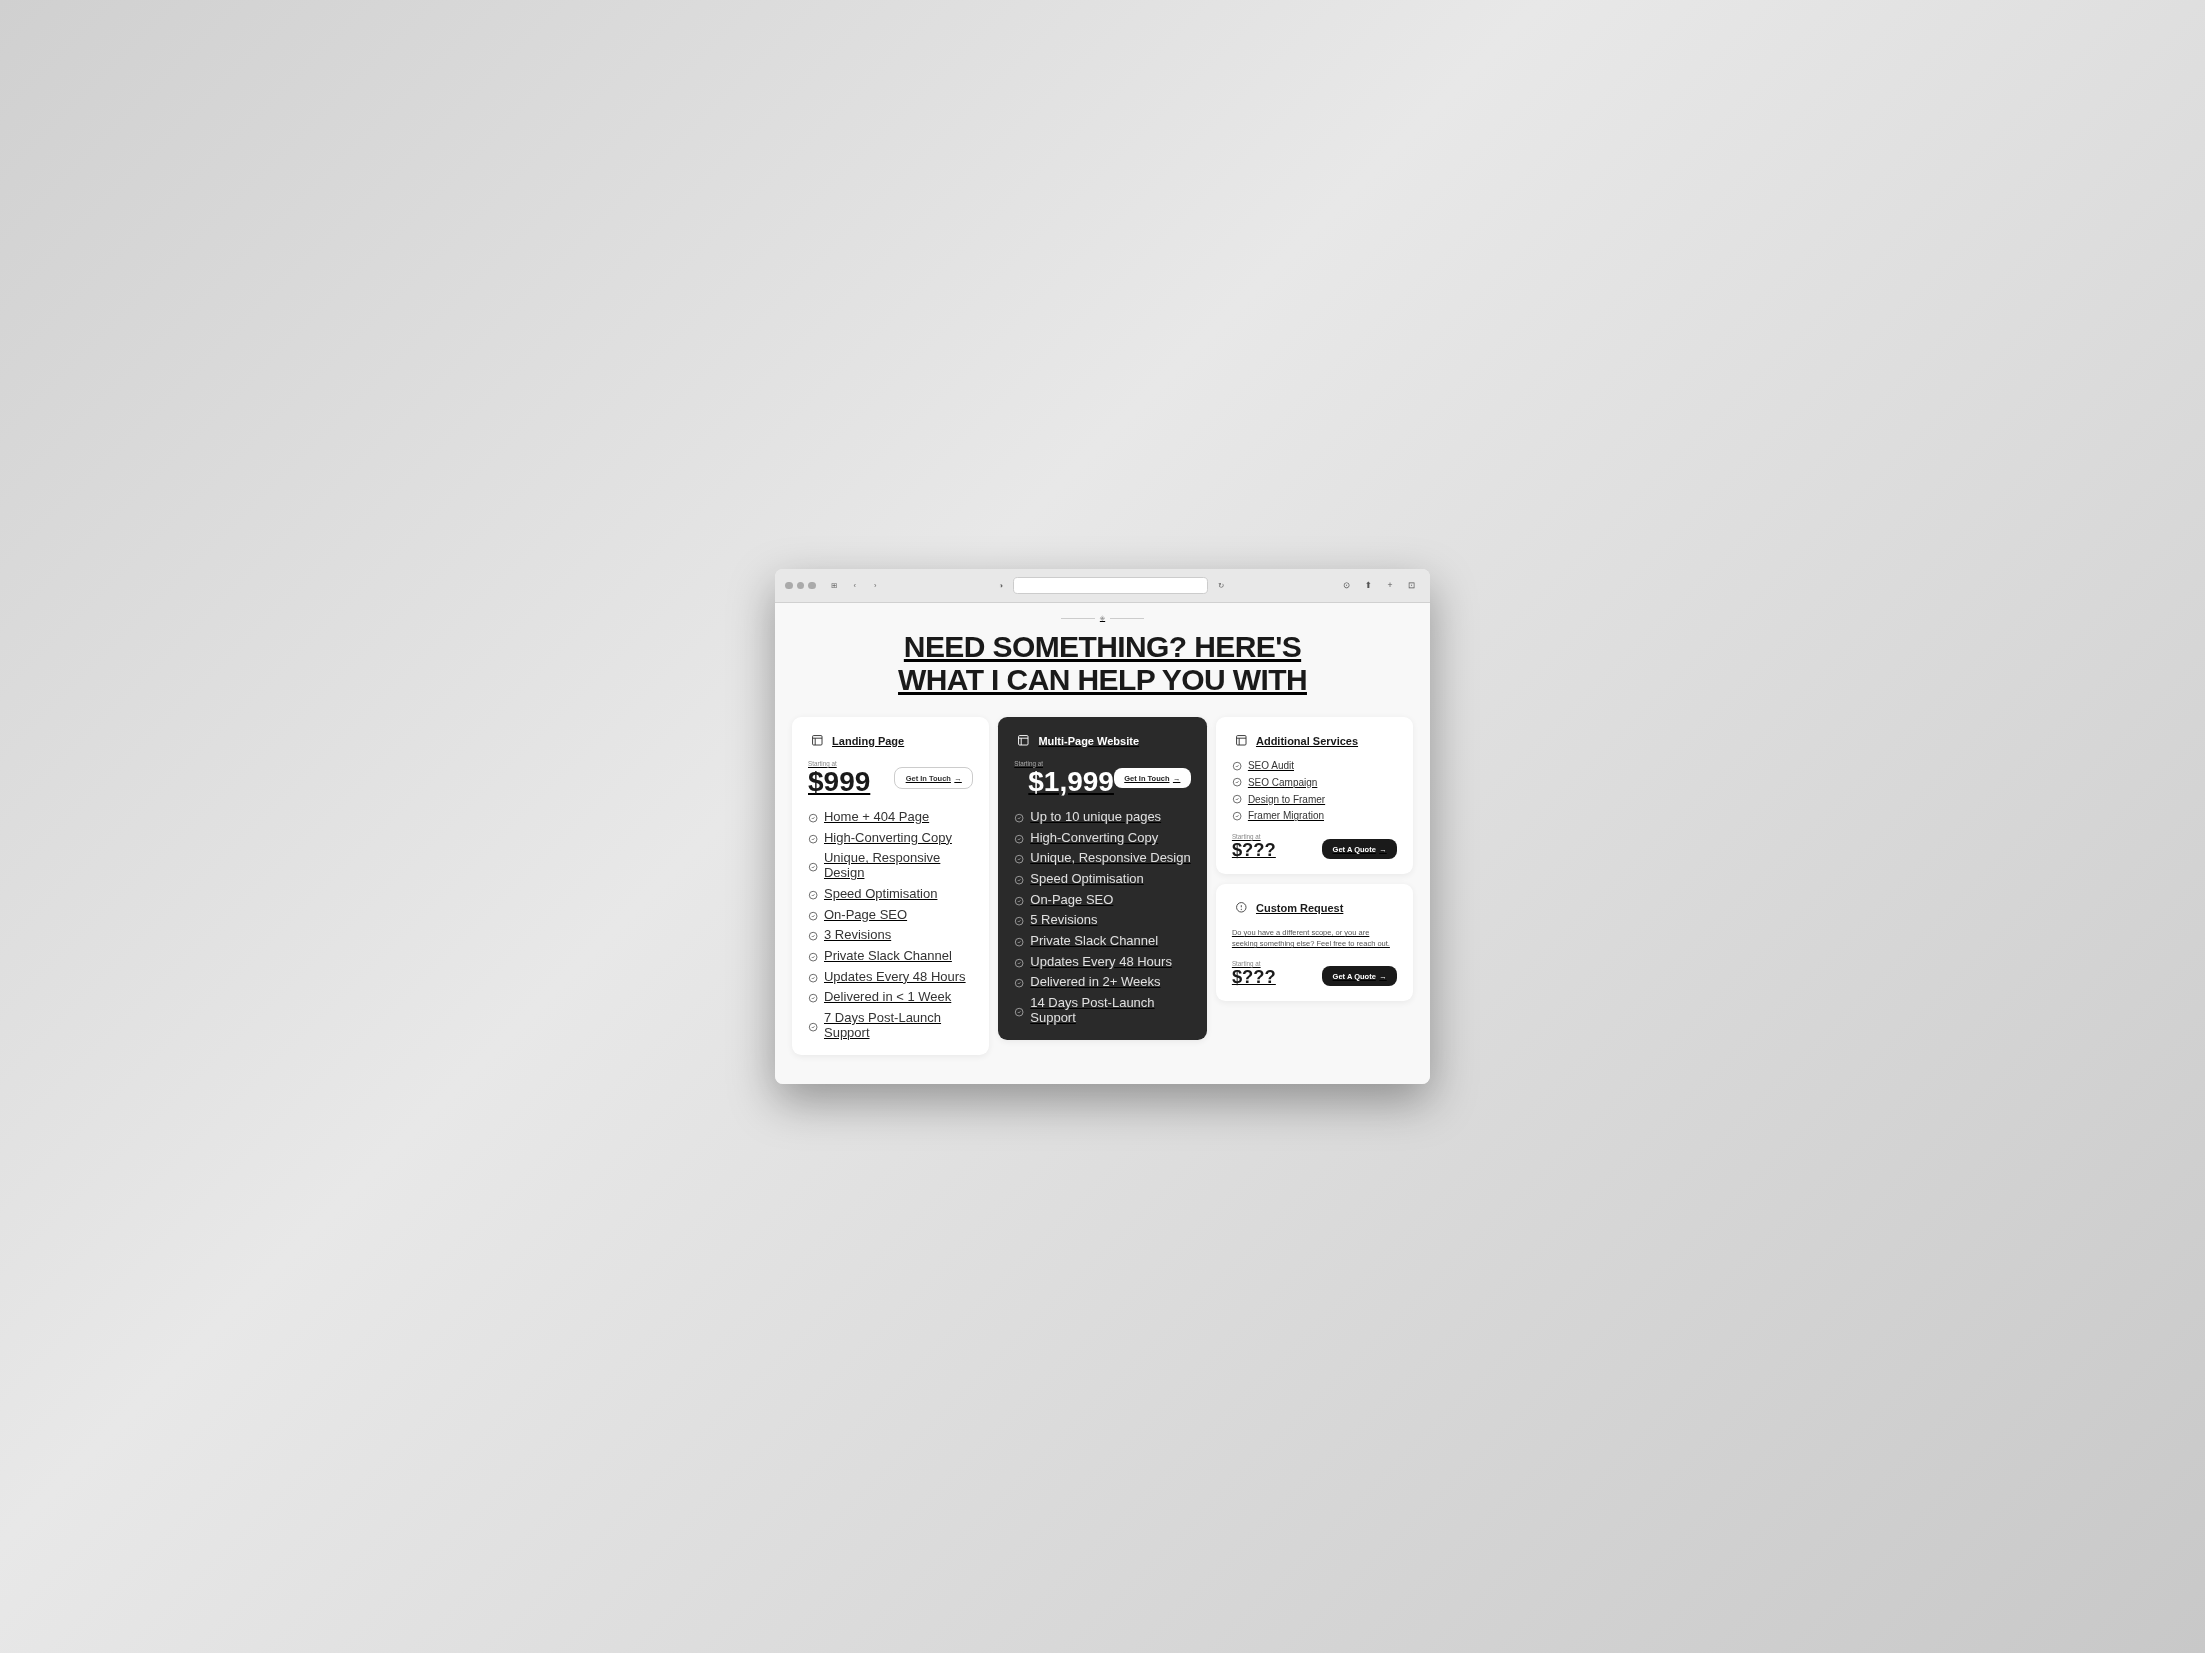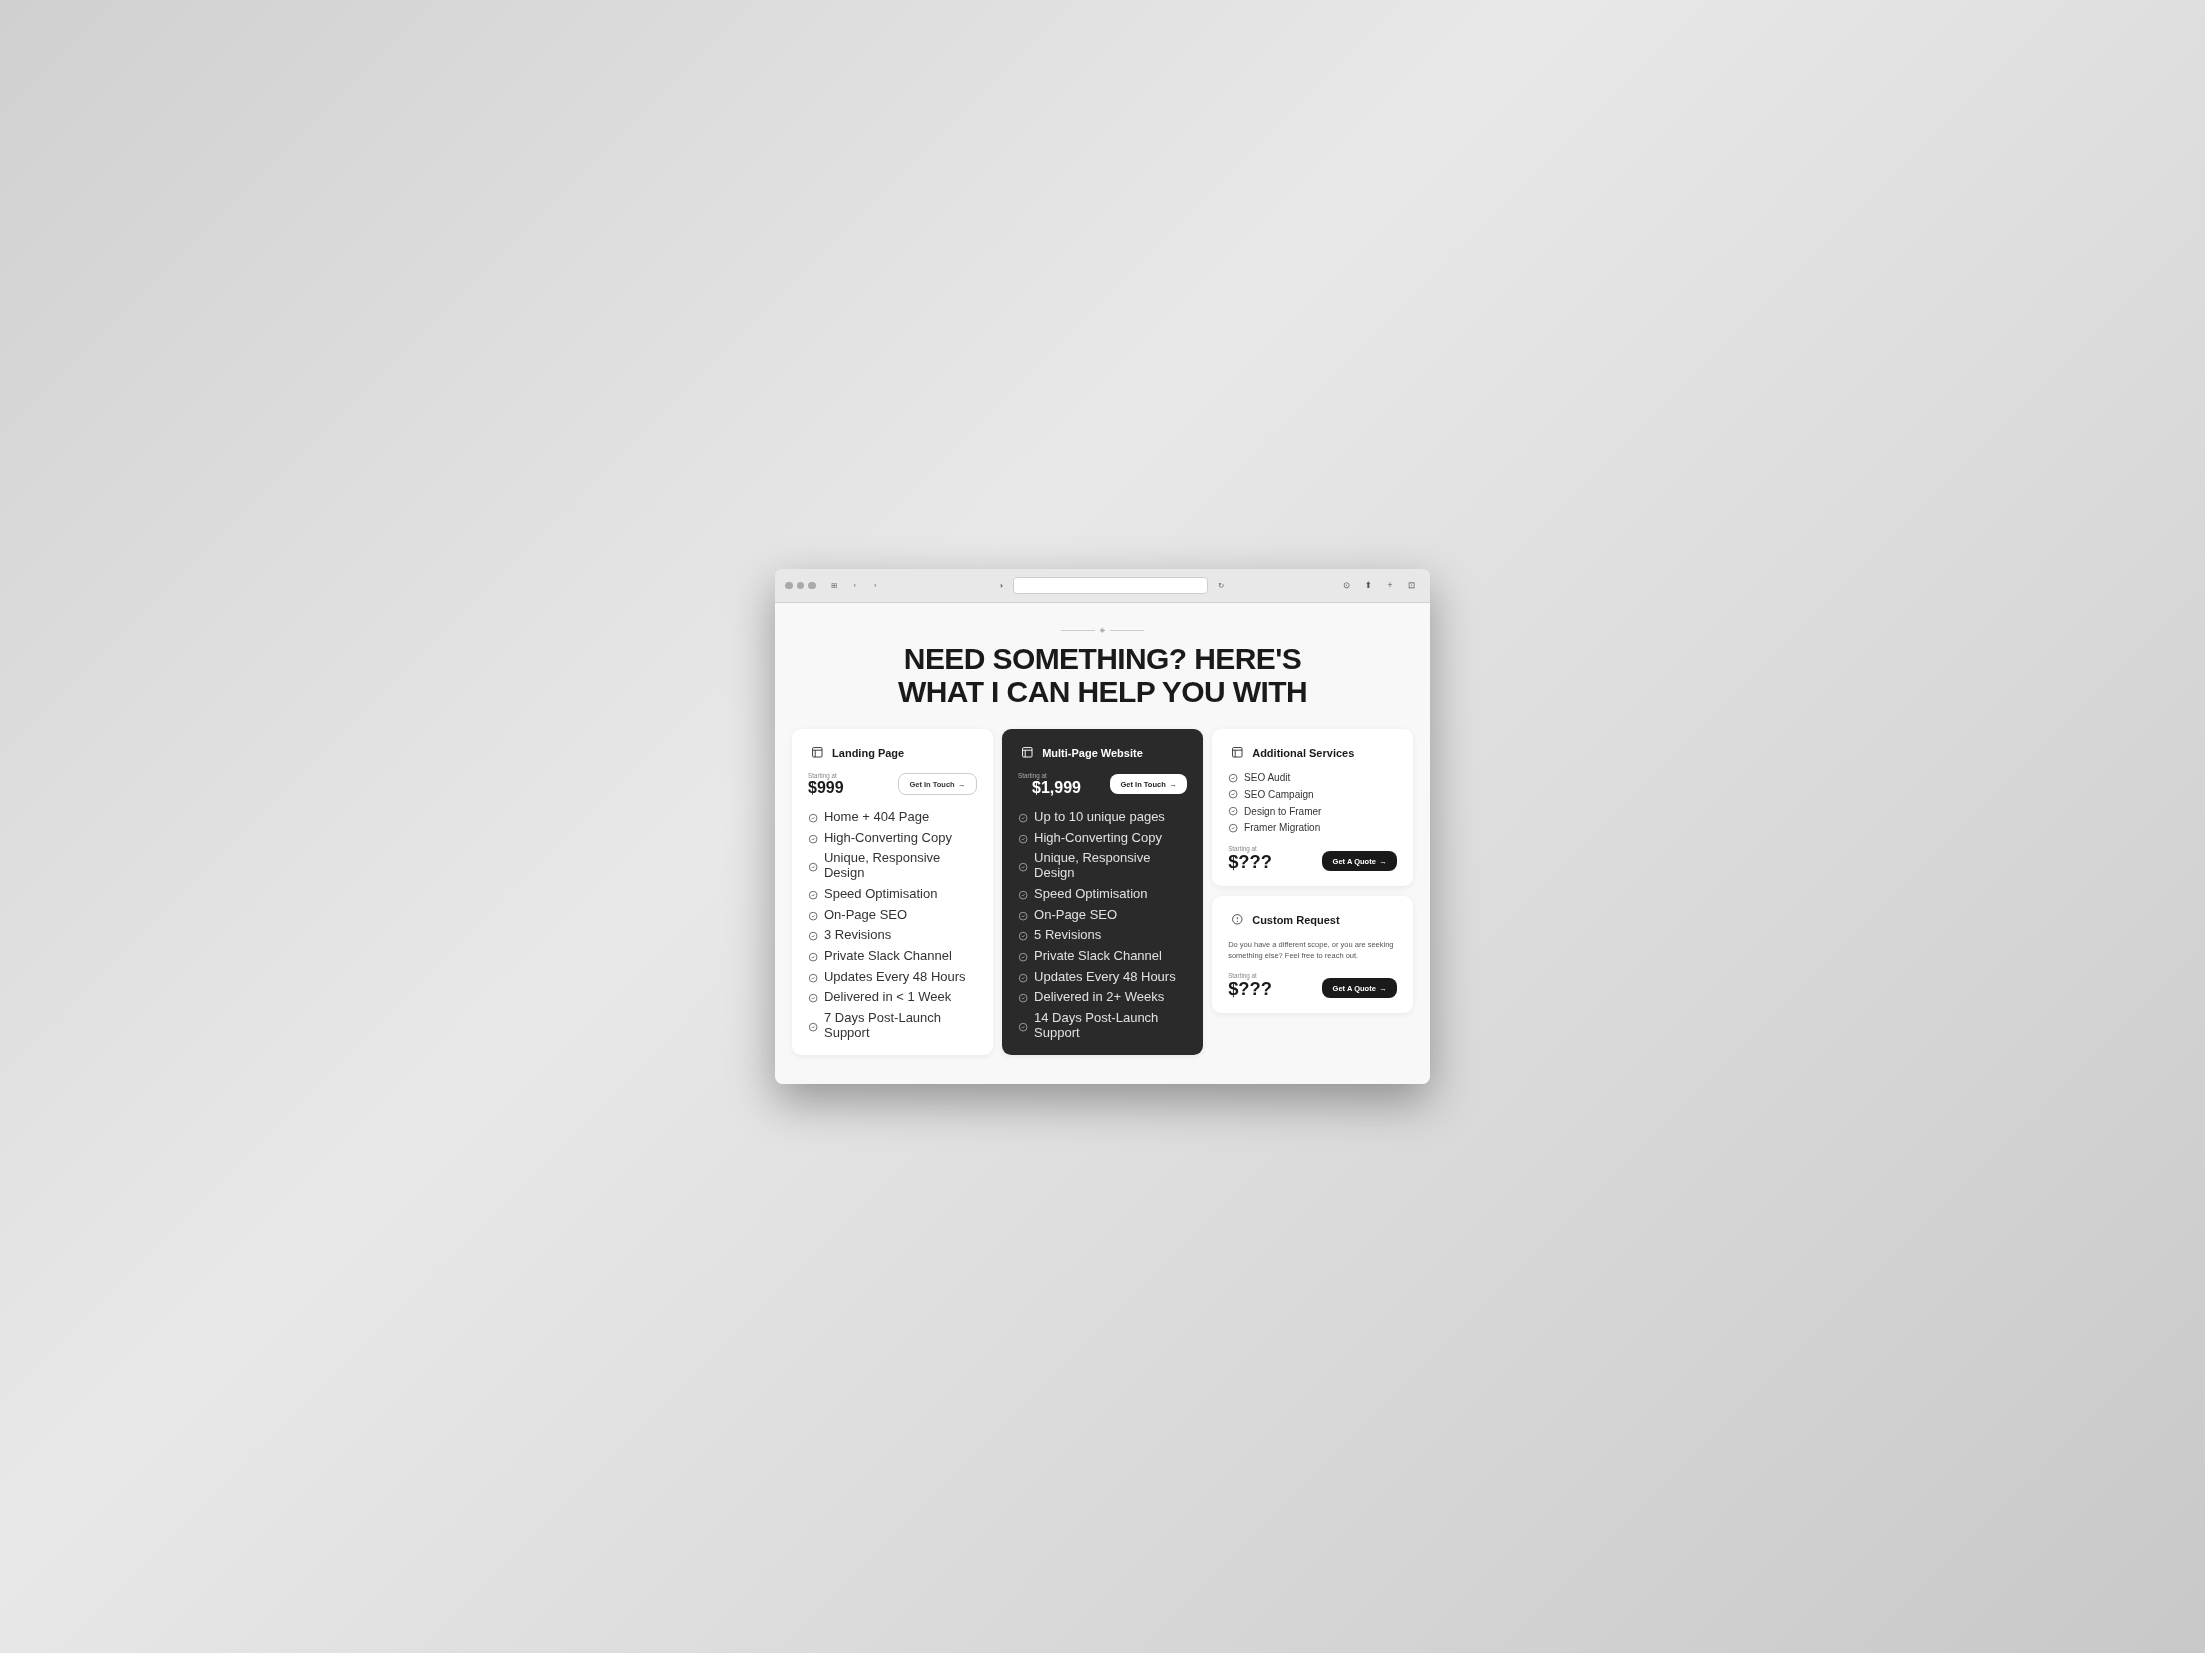--- a/index.html
+++ b/index.html
@@ -93,21 +93,22 @@
       height: 16px;
       display: flex;
       align-items: center;
       justify-content: center;
       color: #555;
       font-size: 8.6px;
     }
 
     .browser-content {
       background: #f8f8f8;
-      padding: 23px 17px 29px;
+      padding: 11px 17px 29px;
+      text-decoration: underline;
     }
 
     .page-header {
       text-align: center;
       margin-bottom: 20.7px;
     }
 
     .header-decoration {
       display: flex;
       align-items: center;
@@ -209,21 +210,21 @@
       font-size: 6.3px;
       color: #888;
       margin-bottom: 1.1px;
     }
 
     .card-dark .starting-at {
       color: #aaa;
     }
 
     .price {
-      font-size: 16px;
+      font-size: 28px;
       font-weight: 800;
       color: #1a1a1a;
       line-height: 1;
     }
 
     .card-dark .price {
       color: #fff;
       margin-left: 14px;
     }
 

